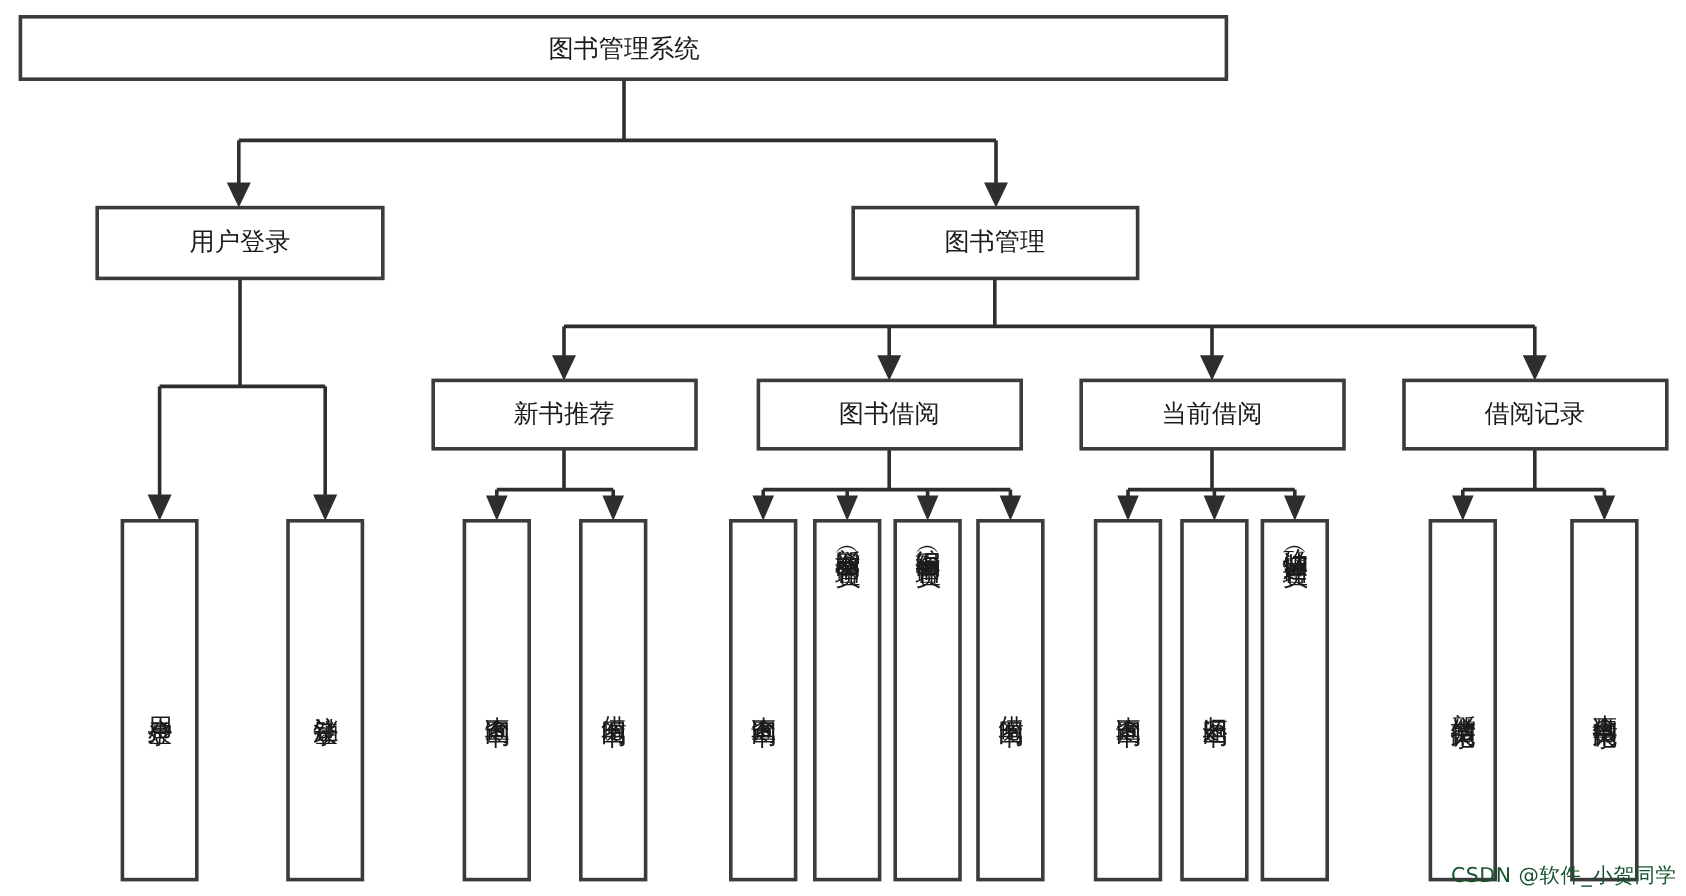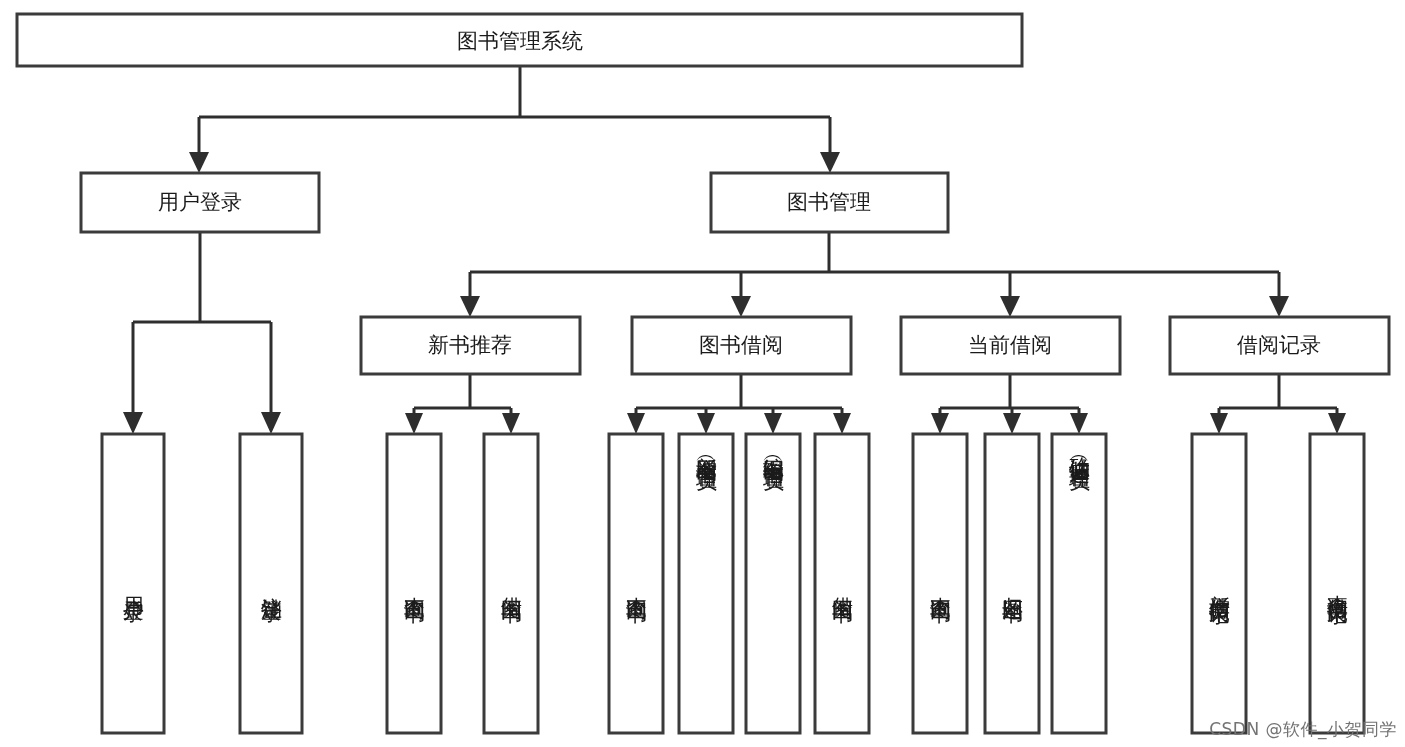--- a/index.html
+++ b/index.html
@@ -65,21 +65,21 @@
     align-items: center;
     justify-content: center;
     pointer-events: none;
   }
   .watermark {
     position: absolute;
     right: 8px;
     bottom: 6px;
     font-family: "DejaVu Sans", "Liberation Sans", sans-serif;
     font-size: 17px;
-    color: #737373;
+    color: #14532d;
     white-space: nowrap;
     letter-spacing: 0.5px;
   }
 </style>
 </head>
 <body>
 
 <div id="diagram-root">
 
   <svg id="diagram-svg" viewBox="0 0 1405 747">

